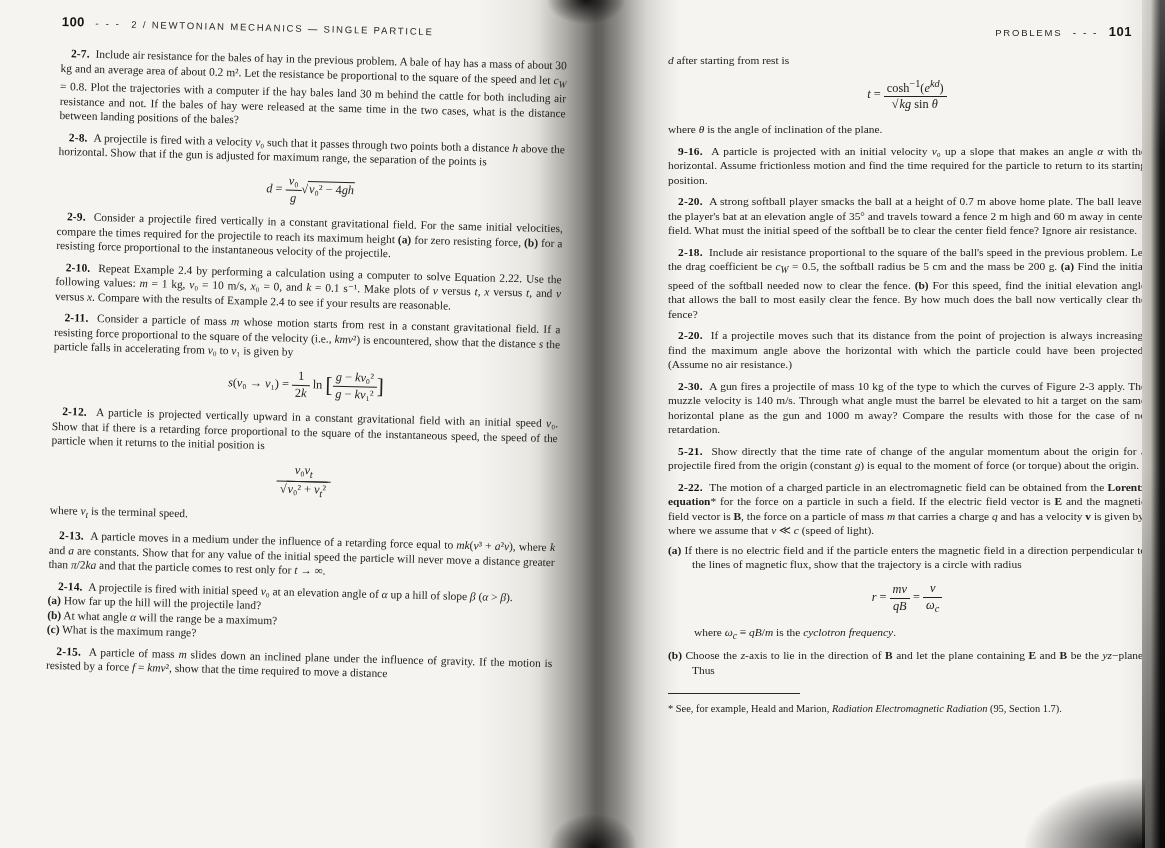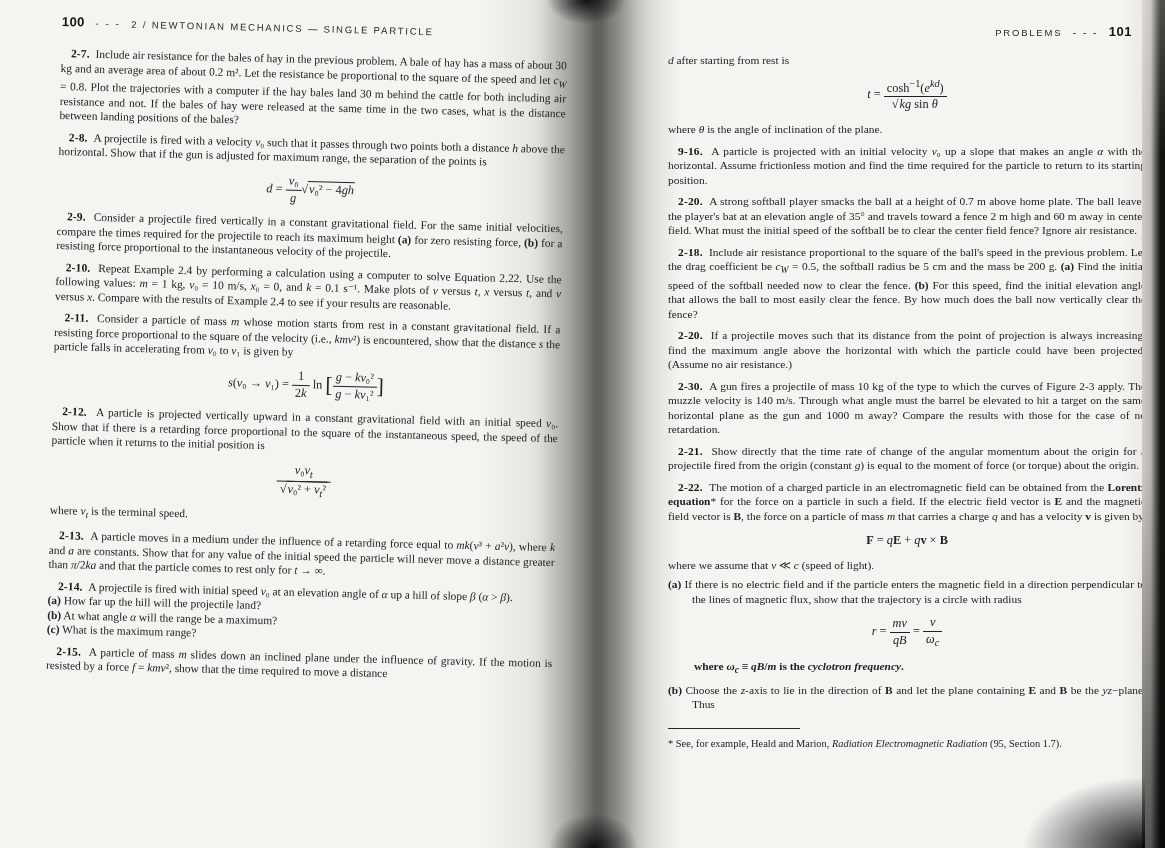--- a/index.html
+++ b/index.html
@@ -34,21 +34,21 @@
   .rh-right{text-align:right;padding-right:14px;}
 
   .col{margin-top:16px;font-size:11.4px;line-height:14.5px;text-align:justify;}
   .col-right{margin-top:13px;}
   .it{text-indent:0;}
   .it-problem{margin-top:7px;text-indent:10px;}
   .it-plain{margin-top:6px;}
   .it-cont{margin-top:0;}
   .it-sub{margin:0;}
   .it-hang{margin-top:5px;padding-left:24px;text-indent:-24px;}
-  .it-windent{margin-top:5px;padding-left:26px;font-weight:bold;}
+  .it-windent{margin-top:5px;padding-left:26px;}
   .it-eq{margin:10px 0;text-align:center;text-indent:0;font-size:12.3px;line-height:1.15;}
   .pn{color:#14120e;letter-spacing:.2px;}
 
   .frac{display:inline-block;vertical-align:middle;text-align:center;line-height:1.12;}
   .fn{display:block;padding:0 3px 1px;border-bottom:1px solid #232120;}
   .fd{display:block;padding:1px 3px 0;}
   .rt{white-space:nowrap;}
   .vin{border-top:1px solid #232120;padding:0 1px;}
   .bigbr{font-size:175%;vertical-align:-14%;font-weight:normal;}
 
@@ -98,23 +98,22 @@
       </div>
       <div class="col col-right">
           <div class="it it-cont"><i>d</i> after starting from rest is</div>
           <div class="it it-eq"><i>t</i> = <span class="frac"><span class="fn">cosh<sup>−1</sup>(<i>e<sup>kd</sup></i>)</span><span class="fd"><span class="rt">√<span class="vin"><i>kg</i> sin <i>θ</i></span></span></span></span></div>
           <div class="it it-plain">where <i>θ</i> is the angle of inclination of the plane.</div>
           <div class="it it-problem"><b class="pn">9-16.</b>&nbsp;&nbsp;A particle is projected with an initial velocity <i>v</i>₀ up a slope that makes an angle <i>α</i> with the horizontal. Assume frictionless motion and find the time required for the particle to return to its starting position.</div>
           <div class="it it-problem"><b class="pn">2-20.</b>&nbsp;&nbsp;A strong softball player smacks the ball at a height of 0.7 m above home plate. The ball leaves the player's bat at an elevation angle of 35° and travels toward a fence 2 m high and 60 m away in center field. What must the initial speed of the softball be to clear the center field fence? Ignore air resistance.</div>
           <div class="it it-problem"><b class="pn">2-18.</b>&nbsp;&nbsp;Include air resistance proportional to the square of the ball's speed in the previous problem. Let the drag coefficient be <i>c<sub>W</sub></i> = 0.5, the softball radius be 5 cm and the mass be 200 g. <b>(a)</b> Find the initial speed of the softball needed now to clear the fence. <b>(b)</b> For this speed, find the initial elevation angle that allows the ball to most easily clear the fence. By how much does the ball now vertically clear the fence?</div>
           <div class="it it-problem"><b class="pn">2-20.</b>&nbsp;&nbsp;If a projectile moves such that its distance from the point of projection is always increasing, find the maximum angle above the horizontal with which the particle could have been projected. (Assume no air resistance.)</div>
           <div class="it it-problem"><b class="pn">2-30.</b>&nbsp;&nbsp;A gun fires a projectile of mass 10 kg of the type to which the curves of Figure 2-3 apply. The muzzle velocity is 140 m/s. Through what angle must the barrel be elevated to hit a target on the same horizontal plane as the gun and 1000 m away? Compare the results with those for the case of no retardation.</div>
-          <div class="it it-problem"><b class="pn">2-21.</b>&nbsp;&nbsp;Show directly that the time rate of change of the angular momentum about the origin for a projectile fired from the origin (constant <i>g</i>) is equal to the moment of force (or torque) about the origin.</div>
+          <div class="it it-problem"><b class="pn">5-21.</b>&nbsp;&nbsp;Show directly that the time rate of change of the angular momentum about the origin for a projectile fired from the origin (constant <i>g</i>) is equal to the moment of force (or torque) about the origin.</div>
           <div class="it it-problem"><b class="pn">2-22.</b>&nbsp;&nbsp;The motion of a charged particle in an electromagnetic field can be obtained from the <b>Lorentz equation</b>* for the force on a particle in such a field. If the electric field vector is <b>E</b> and the magnetic field vector is <b>B</b>, the force on a particle of mass <i>m</i> that carries a charge <i>q</i> and has a velocity <b>v</b> is given by</div>
-          <div class="it it-eq"><b>F</b> = <i>q</i><b>E</b> + <i>q</i><b>v</b> × <b>B</b></div>
           <div class="it it-cont">where we assume that <i>v</i> ≪ <i>c</i> (speed of light).</div>
           <div class="it it-hang"><b>(a)</b> If there is no electric field and if the particle enters the magnetic field in a direction perpendicular to the lines of magnetic flux, show that the trajectory is a circle with radius</div>
           <div class="it it-eq"><i>r</i> = <span class="frac"><span class="fn"><i>mv</i></span><span class="fd"><i>qB</i></span></span> = <span class="frac"><span class="fn"><i>v</i></span><span class="fd"><i>ω<sub>c</sub></i></span></span></div>
           <div class="it it-windent">where <i>ω<sub>c</sub></i> ≡ <i>qB</i>/<i>m</i> is the <i>cyclotron frequency</i>.</div>
           <div class="it it-hang"><b>(b)</b> Choose the <i>z</i>-axis to lie in the direction of <b>B</b> and let the plane containing <b>E</b> and <b>B</b> be the <i>yz</i>−plane. Thus</div>
         </div>
       <div class="footnote">
         <div class="fn-rule"></div>
         <div class="fn-text">* See, for example, Heald and Marion, <i>Radiation Electromagnetic Radiation</i> (95, Section 1.7).</div>
       </div>

